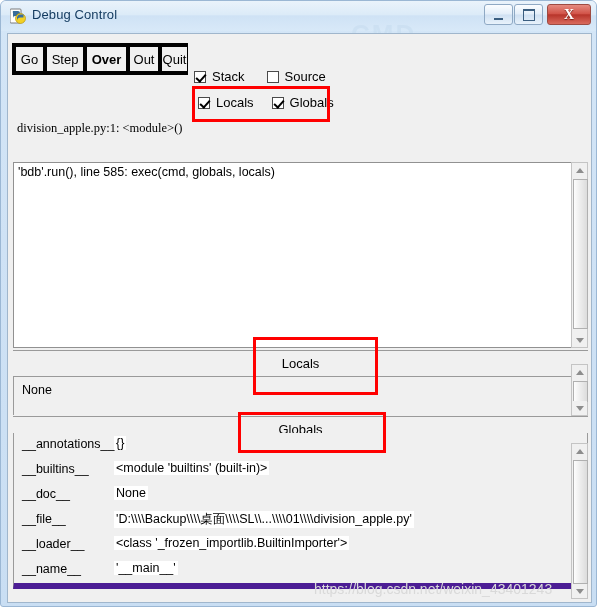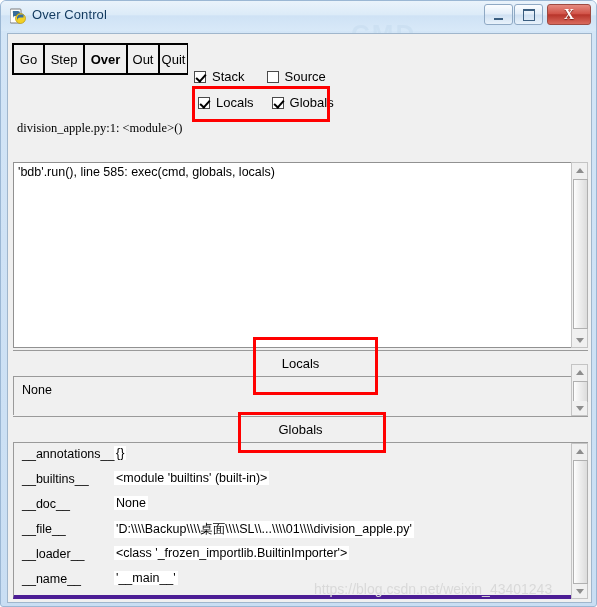--- a/index.html
+++ b/index.html
@@ -106,21 +106,21 @@
   
   #buttonbar {
     position: absolute;
     left: 4px; top: 9px;
     display: flex;
   }
   .tkbutton {
     height: 32px;
     box-sizing: border-box;
     background: #f0f0f0;
-    border: 2px solid #000000;
+    border: 4px solid #000000;
     border-right-width: 1px;
     display: flex; align-items: center; justify-content: center;
     font-size: 13px;
     color: #000000;
     padding: 0 7px;
     margin-right: -1px;
     white-space: nowrap;
   }
   #btn-go   { width: 32px; }
   #btn-step { width: 41px; }
@@ -248,27 +248,27 @@
     left: 8px; top: 6px;
     font-size: 12.5px;
     color: #000;
   }
   #locals-scroll { left: 563px; top: 330px; height: 52px; }
   #locals-scroll .thumb { top: 16px; height: 19px; }
 
   
   #globals-pane {
     position: absolute;
-    left: 5px; top: 409px;
+    left: 5px; top: 399px;
     width: 575px; height: 156px;
     box-sizing: border-box;
     background: #f0f0f0;
     border-left: 1px solid #9a9a9a;
     border-right: 1px solid #9a9a9a;
-    border-bottom: 4px solid #4c1d95;
+    border-bottom: 6px solid #4c1d95;
     overflow: hidden;
   }
   .globals-row {
     position: relative;
     height: 25px;
   }
   .gname {
     position: absolute;
     left: 8px; top: 4px;
     font-size: 12.5px;
@@ -317,21 +317,21 @@
 
   <div id="titlebar">
     <div id="title-icon">
       <svg width="17" height="17" viewBox="0 0 17 17">
         <rect x="0" y="1" width="11" height="14" rx="1" fill="#ffffff" stroke="#7a7a7a" stroke-width="1"></rect>
         <path d="M3 3 h5 a2 2 0 0 1 2 2 v3 h-5 a2 2 0 0 0 -2 2 v-5 a2 2 0 0 1 0 -2 z" fill="#386c9a"></path>
         <circle cx="10.5" cy="10.5" r="5" fill="#f2d024" stroke="#b8970f" stroke-width=".7"></circle>
         <path d="M7 9.5 a3.5 3.5 0 0 1 3.5 -3 h3 v3 h-3 a3.5 3.5 0 0 0 -3.5 3 z" fill="#3a6e9f"></path>
       </svg>
     </div>
-    <div id="title-text">Over Control</div>
+    <div id="title-text">Debug Control</div>
     <div id="title-ghost">CMD</div>
 
     <div class="winbtn" id="btn-min">
       <span class="glyph">
           <span class="minimize-mark"></span>
         </span>
     </div>
     <div class="winbtn" id="btn-max">
       <span class="glyph">
           <span class="maximize-mark"></span>

